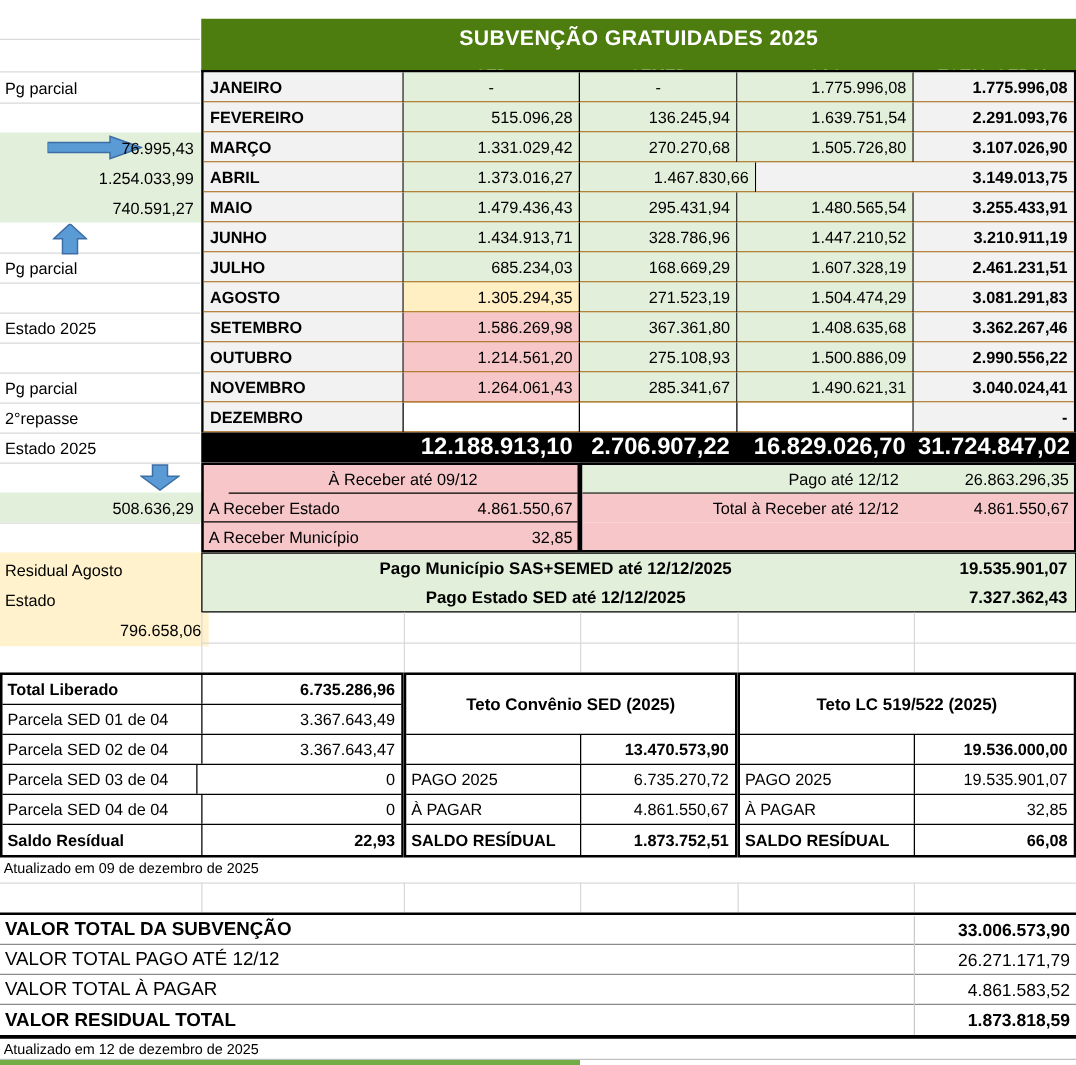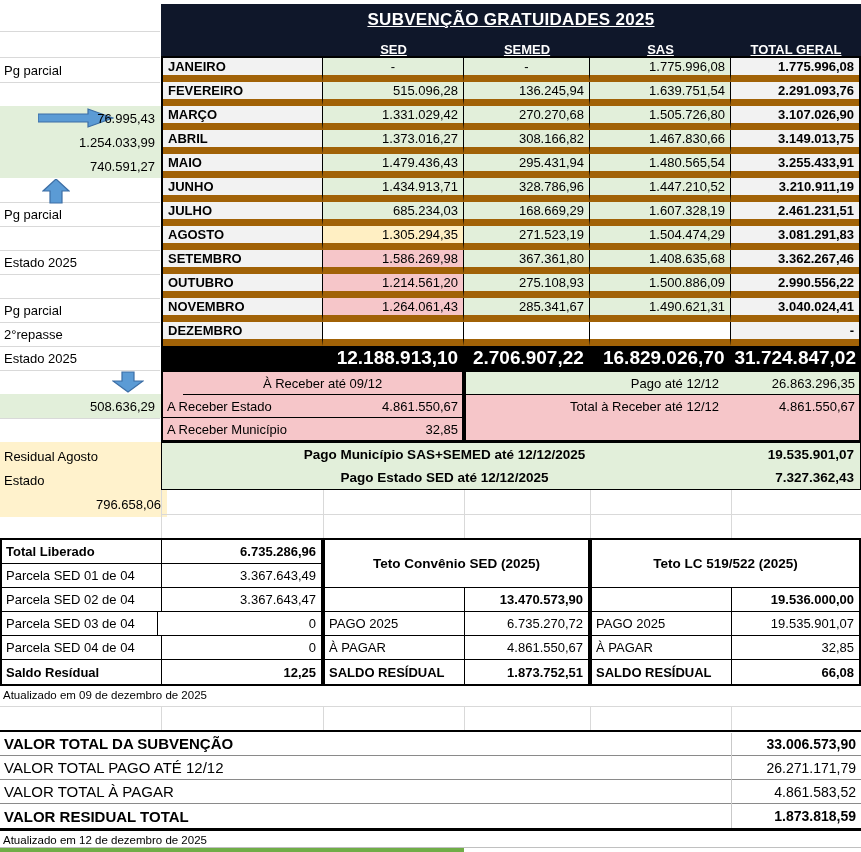--- a/index.html
+++ b/index.html
@@ -11,29 +11,29 @@
   .vline{position:absolute;width:1px;background:#d9d9d9;}
   
   .sbrow{position:absolute;left:0;width:161px;height:24px;display:flex;align-items:center;
          padding:0 6px 0 4px;box-sizing:border-box;font-size:13px;white-space:nowrap;}
   .sbnum{justify-content:flex-end;}
   
   .green{background:#E2EFDA;}
   .pink{background:#F6C6C9;}
   .cream{background:#FFEFC3;}
   
-  .ttl{position:absolute;left:161px;top:4px;width:700px;height:58px;background:#0f172a;color:#fff;text-decoration:underline;}
+  .ttl{position:absolute;left:161px;top:15px;width:700px;height:58px;background:#4d7c0f;color:#fff;}
   .t1{height:32px;display:flex;align-items:center;justify-content:center;font-size:17px;font-weight:bold;letter-spacing:.3px;}
   .t2{display:flex;height:26px;}
   .t2 .hc{display:flex;align-items:center;justify-content:center;font-size:13px;font-weight:bold;box-sizing:border-box;}
   
   .mtable{position:absolute;left:161px;top:56px;width:700px;box-sizing:border-box;
           border:2px solid #000;border-bottom:none;background:#fff;}
   .mrow{display:flex;height:24px;box-sizing:border-box;}
-  .mc{box-sizing:border-box;border-right:1px solid #000;border-bottom:7px solid #a16207;
+  .mc{box-sizing:border-box;border-right:1px solid #000;border-bottom:1px solid #a16207;
       display:flex;align-items:center;padding:0 5px;font-size:13px;white-space:nowrap;overflow:hidden;}
   .w0{width:160px;} .w1{width:141px;} .w2{width:126px;} .w3{width:141px;} .w4{flex:1;border-right:none;}
   .month{font-weight:bold;background:#F2F2F2;}
   .num{justify-content:flex-end;}
   .ctr{justify-content:center;}
   .tg{font-weight:bold;background:#F2F2F2;}
   
   .totbar{position:absolute;left:161px;top:346px;width:700px;height:24px;background:#000;color:#fff;display:flex;}
   .totbar .tc{box-sizing:border-box;display:flex;align-items:center;justify-content:flex-end;
               padding:0 5px;font-size:19px;font-weight:bold;white-space:nowrap;}
@@ -158,21 +158,20 @@
     <div class="mrow">
       <div class="mc w0 month">MARÇO</div>
       <div class="mc w1 num green">1.331.029,42</div>
       <div class="mc w2 num green">270.270,68</div>
       <div class="mc w3 num green">1.505.726,80</div>
       <div class="mc w4 num tg">3.107.026,90</div>
     </div>
     <div class="mrow">
       <div class="mc w0 month">ABRIL</div>
       <div class="mc w1 num green">1.373.016,27</div>
-      <div class="mc w2 num green">308.166,82</div>
       <div class="mc w3 num green">1.467.830,66</div>
       <div class="mc w4 num tg">3.149.013,75</div>
     </div>
     <div class="mrow">
       <div class="mc w0 month">MAIO</div>
       <div class="mc w1 num green">1.479.436,43</div>
       <div class="mc w2 num green">295.431,94</div>
       <div class="mc w3 num green">1.480.565,54</div>
       <div class="mc w4 num tg">3.255.433,91</div>
     </div>
@@ -294,21 +293,21 @@
     <div class="brow">
       <div class="bl" style="width:156px;">Parcela SED 03 de 04</div>
       <div class="bv">0</div>
     </div>
     <div class="brow">
       <div class="bl" style="width:160px;">Parcela SED 04 de 04</div>
       <div class="bv">0</div>
     </div>
     <div class="brow">
       <div class="bl bold" style="width:160px;">Saldo Resídual</div>
-      <div class="bv bold">12,25</div>
+      <div class="bv bold">22,93</div>
     </div>
   </div>
 
   <div class="btable" style="left:323px;top:538px;width:267px;">
     <div class="thead">Teto Convênio SED (2025)</div>
     <div class="brow">
       <div class="bl" style="width:140px;"></div>
       <div class="bv bold">13.470.573,90</div>
     </div>
     <div class="brow">

